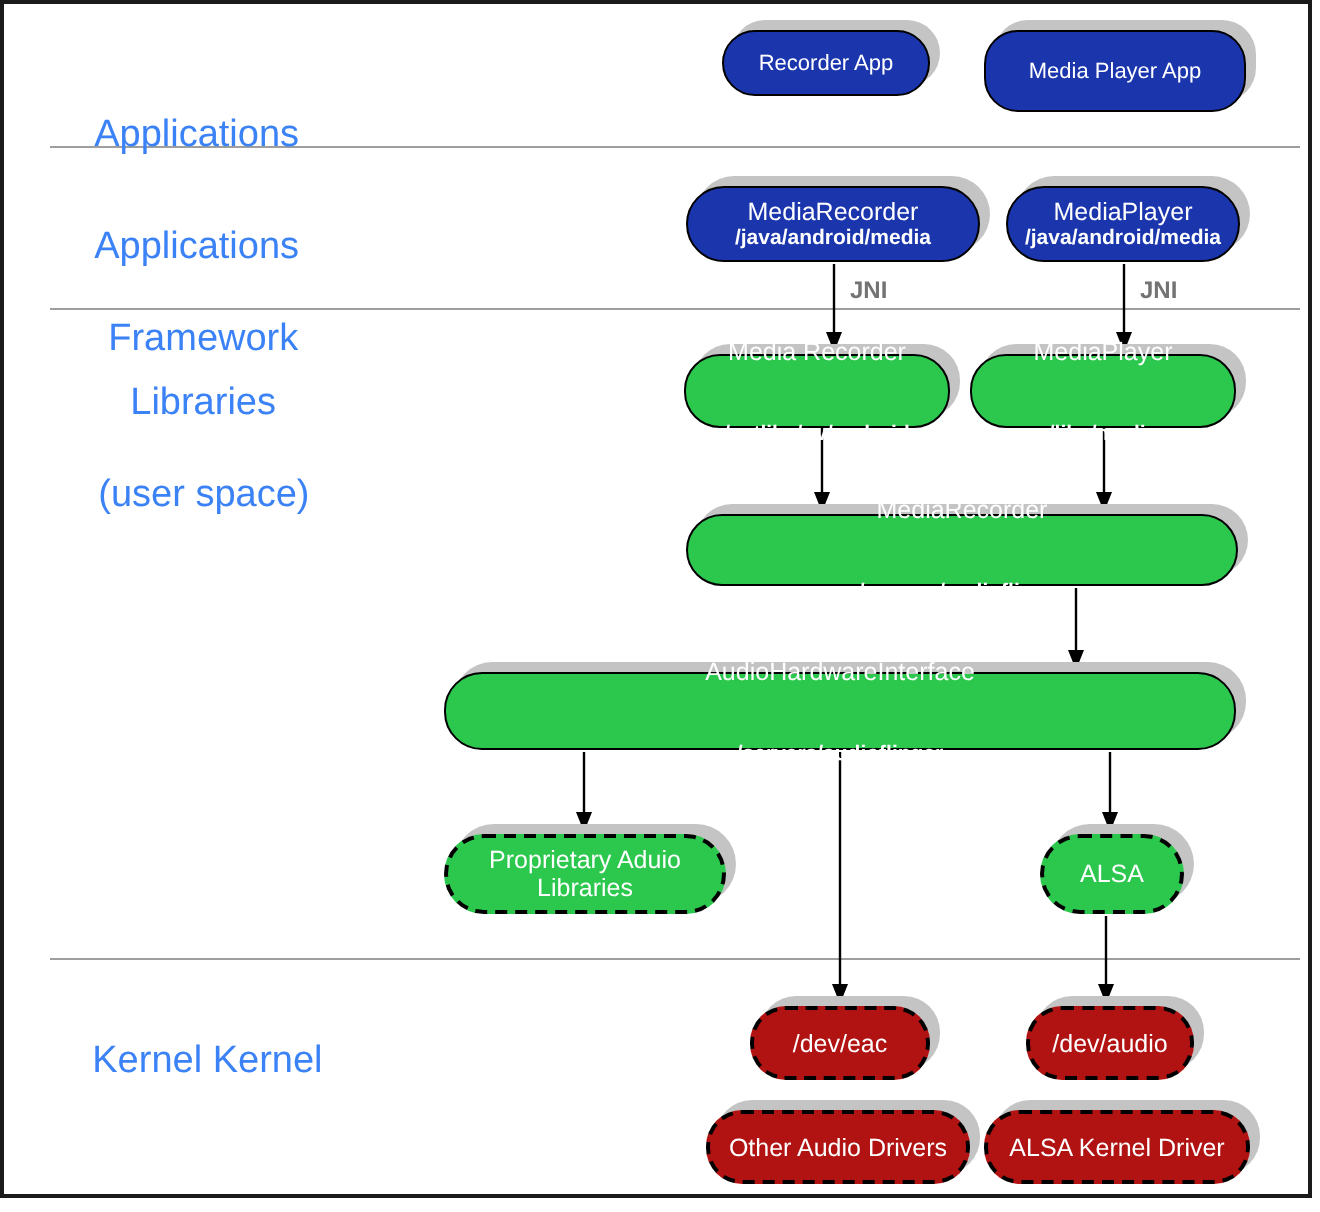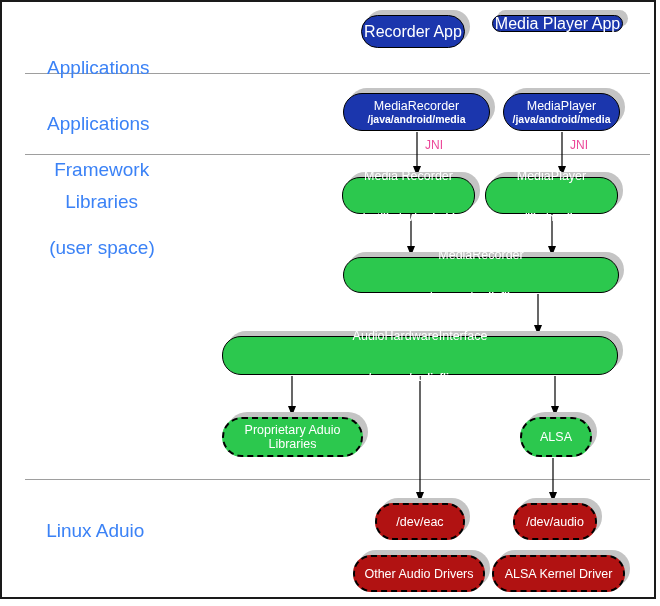--- a/index.html
+++ b/index.html
@@ -22,24 +22,24 @@
     border:1px solid #000000;
     box-shadow:5px -5px 0 0 #c4c4c4;
   }
   .node .title { display:block; font-size:12.5px; line-height:14px; }
   .node .subtitle { display:block; font-size:10.5px; line-height:12px;font-weight:bold; }
   .node .subtitle:empty { display:none; }
   .blue  { background:#1b36ad; }
   .green { background:#2cc84e;gap:28px; }
   .red   { background:#b11212; }
   .dashed { border:2px dashed #000000; }
-  .pill .title { font-size:16px; }
+  .pill .title { font-size:11px; }
   .connectors { position:absolute; left:0; top:0; width:660px; height:606px; pointer-events:none; }
   .jni {
-    position:absolute; color:#ec4899; font-size:12px; font-weight:normal;
+    position:absolute; color:#737373; font-size:12px; font-weight:bold;
   }
 </style>
 </head>
 <body>
 
 <div class="canvas">
 
   <div class="frame"></div>
 
   <div class="hline" style="top:73px;"></div>
@@ -51,21 +51,21 @@
   </div>
   <div class="layer-label" style="left:27px; top:89px;">
     <span>Applications</span><br>
     <span style="padding-left:6px;">Framework</span>
   </div>
   <div class="layer-label" style="left:28px; top:167px;">
     <span style="padding-left:16px;">Libraries</span><br>
     <span>(user space)</span>
   </div>
   <div class="layer-label" style="left:25px; top:496px;">
-    <span>Linux Aduio</span>
+    <span>Kernel Kernel</span>
   </div>
 
   <svg class="connectors" viewBox="0 0 660 606" xmlns="http://www.w3.org/2000/svg">
 
     <line x1="417" y1="132" x2="417" y2="168" stroke="#000" stroke-width="1.2"></line>
     <path d="M413 166 L421 166 L417 176 Z" fill="#000"></path>
 
     <line x1="562" y1="132" x2="562" y2="168" stroke="#000" stroke-width="1.2"></line>
     <path d="M558 166 L566 166 L562 176 Z" fill="#000"></path>
 
@@ -90,21 +90,21 @@
     <line x1="553" y1="458" x2="553" y2="494" stroke="#000" stroke-width="1.2"></line>
     <path d="M549 492 L557 492 L553 502 Z" fill="#000"></path>
   </svg>
 
   <span class="jni" style="left:425px; top:138px;">JNI</span>
   <span class="jni" style="left:570px; top:138px;">JNI</span>
 
   <div class="node blue pill" style="left:361px; top:15px; width:104px; height:33px; border-radius:17px;">
     <span class="title">Recorder App</span>
   </div>
-  <div class="node blue pill" style="left:492px; top:15px; width:131px; height:17px; border-radius:17px;">
+  <div class="node blue pill" style="left:492px; top:15px; width:131px; height:41px; border-radius:17px;">
     <span class="title">Media Player App</span>
   </div>
 
   <div class="node blue" style="left:343px; top:93px; width:147px; height:38px; border-radius:19px;">
     <span class="title">MediaRecorder</span>
     <span class="subtitle">/java/android/media</span>
   </div>
   <div class="node blue" style="left:503px; top:93px; width:117px; height:38px; border-radius:19px;">
     <span class="title">MediaPlayer</span>
     <span class="subtitle">/java/android/media</span>

